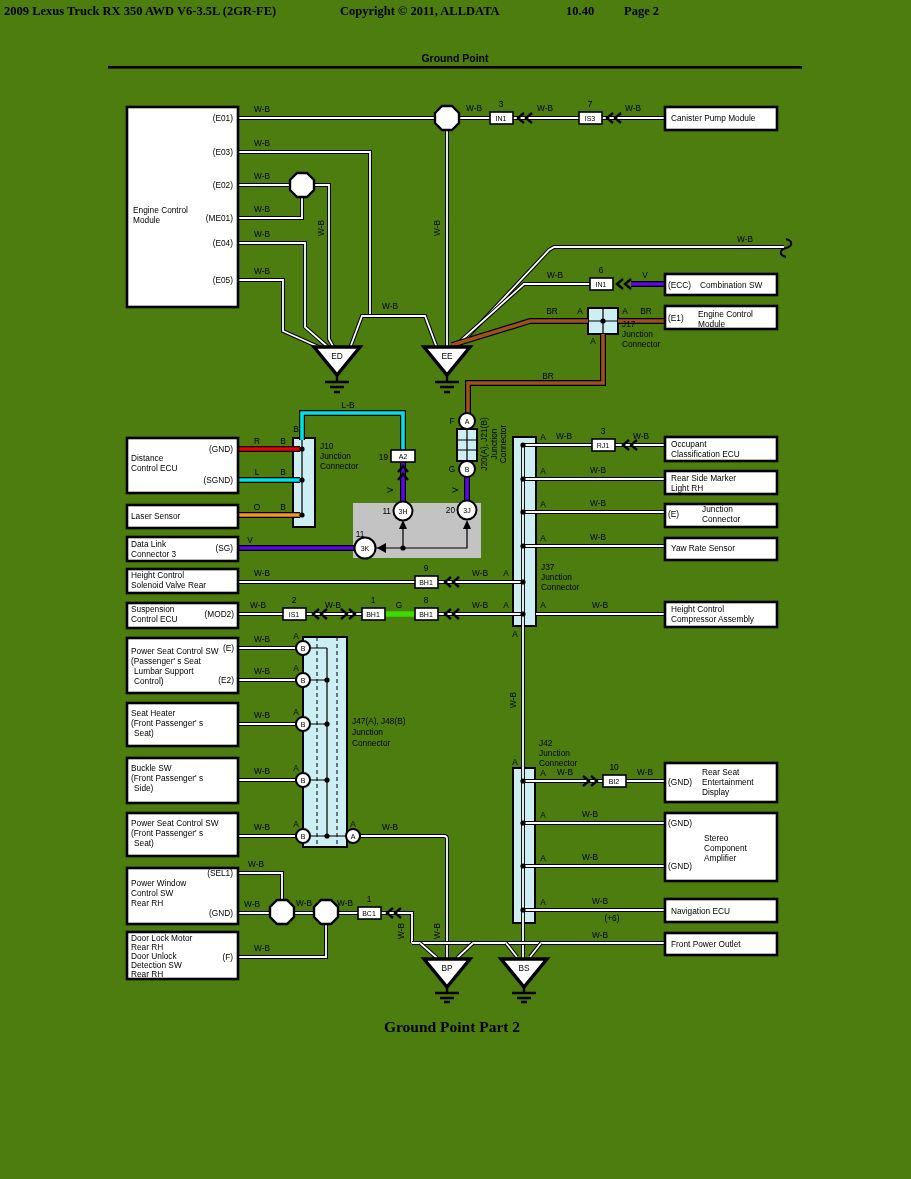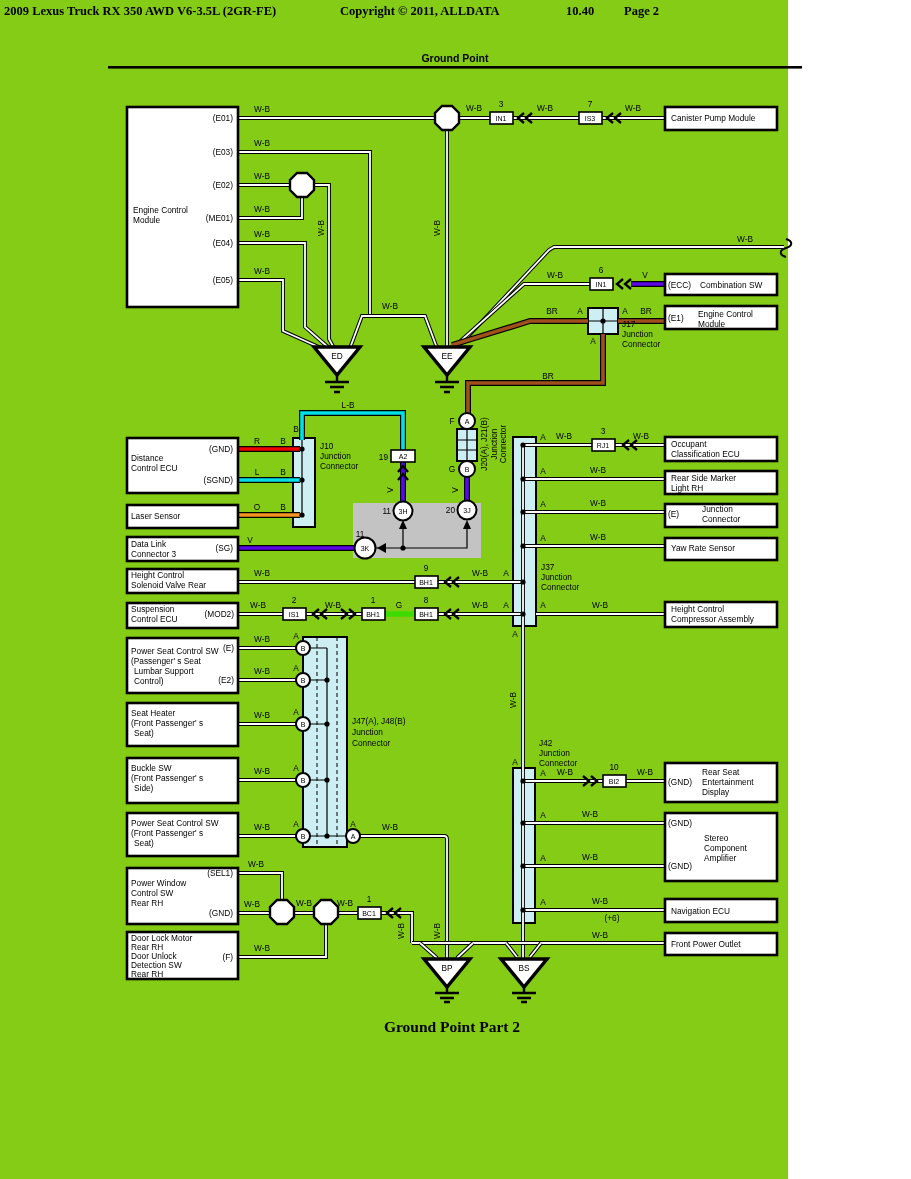--- a/index.html
+++ b/index.html
@@ -1,16 +1,16 @@
 <!DOCTYPE html>
 <html><head>
 <meta charset="utf-8">
 <style>
   html,body{margin:0;padding:0;background:#fff}
-  .page{width:788px;height:1179px;position:relative;background:#84cc16}
+  .page{width:911px;height:1179px;position:relative;background:#4d7c0f}
   svg{display:block}
   .t{font:8.3px "Liberation Sans",sans-serif;fill:#000}
   .t7{font:7px "Liberation Sans",sans-serif;fill:#000}
   .mid{text-anchor:middle}
   .end{text-anchor:end}
   .hdr{font:bold 12.5px "Liberation Serif",serif;fill:#000}
   .sec{font:bold 10.5px "Liberation Sans",sans-serif;fill:#000}
   .cap{font:bold 15.5px "Liberation Serif",serif;fill:#000}
   .wo{fill:none;stroke:#000;stroke-width:3.8}
   .wi{fill:none;stroke:#fff;stroke-width:1.8}

